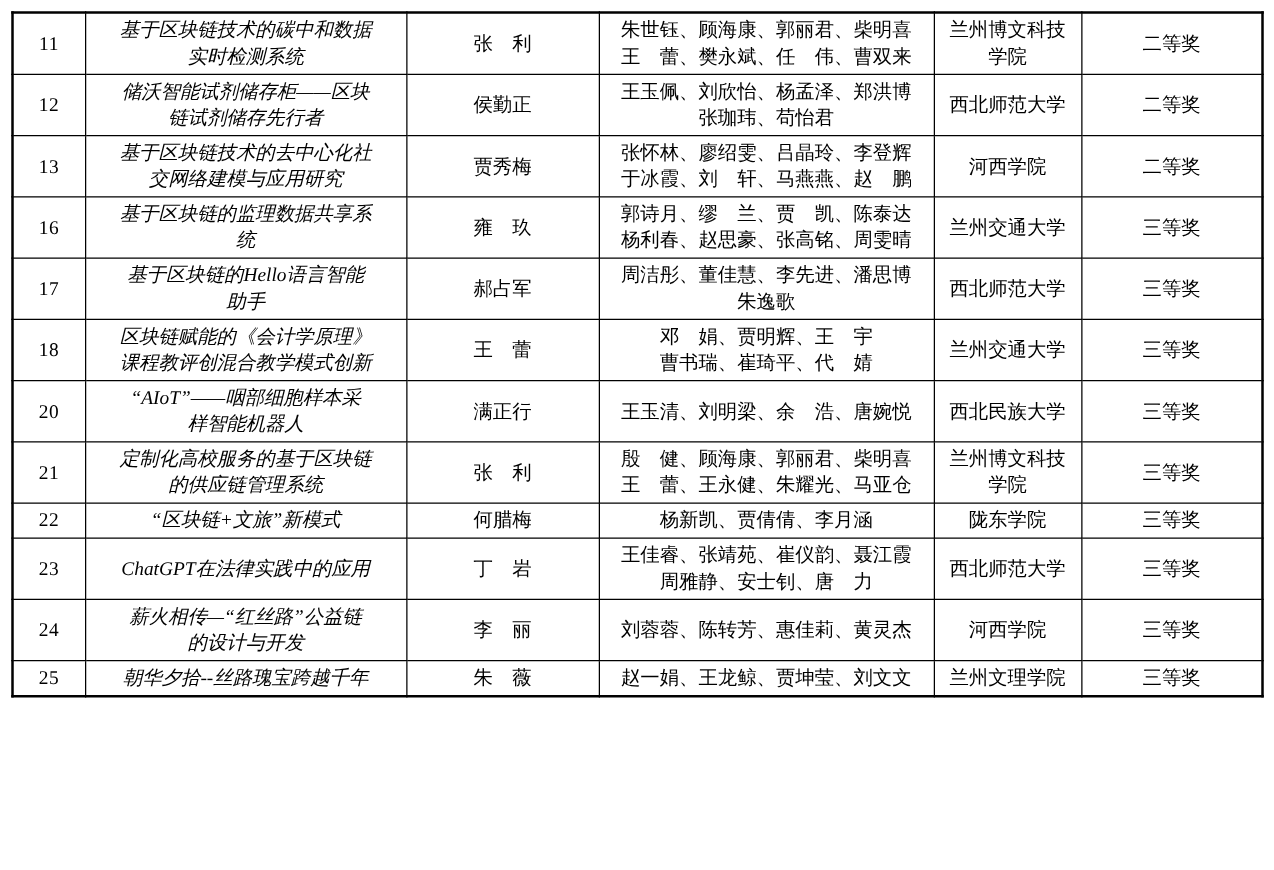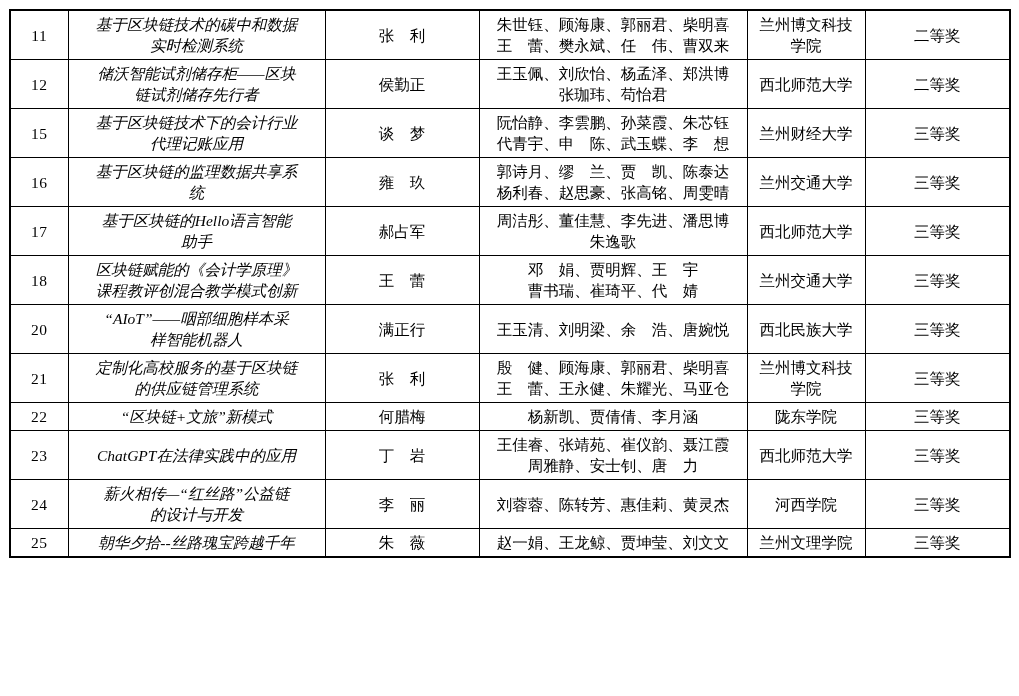--- a/index.html
+++ b/index.html
@@ -67,28 +67,28 @@
         <td class="c-no">12</td>
         <td class="c-title">储沃智能试剂储存柜——区块
 链试剂储存先行者</td>
         <td class="c-leader">侯勤正</td>
         <td class="c-members">王玉佩、刘欣怡、杨孟泽、郑洪博
 张珈玮、苟怡君</td>
         <td class="c-inst">西北师范大学</td>
         <td class="c-award">二等奖</td>
       </tr>
       <tr>
-        <td class="c-no">15</td>
-        <td class="c-title">基于区块链技术下的会计行业
-代理记账应用</td>
-        <td class="c-leader">谈　梦</td>
-        <td class="c-members">阮怡静、李雲鹏、孙菜霞、朱芯钰
-代青宇、申　陈、武玉蝶、李　想</td>
-        <td class="c-inst">兰州财经大学</td>
-        <td class="c-award">三等奖</td>
+        <td class="c-no">13</td>
+        <td class="c-title">基于区块链技术的去中心化社
+交网络建模与应用研究</td>
+        <td class="c-leader">贾秀梅</td>
+        <td class="c-members">张怀林、廖绍雯、吕晶玲、李登辉
+于冰霞、刘　轩、马燕燕、赵　鹏</td>
+        <td class="c-inst">河西学院</td>
+        <td class="c-award">二等奖</td>
       </tr>
       <tr>
         <td class="c-no">16</td>
         <td class="c-title">基于区块链的监理数据共享系
 统</td>
         <td class="c-leader">雍　玖</td>
         <td class="c-members">郭诗月、缪　兰、贾　凯、陈泰达
 杨利春、赵思豪、张高铭、周雯晴</td>
         <td class="c-inst">兰州交通大学</td>
         <td class="c-award">三等奖</td>

